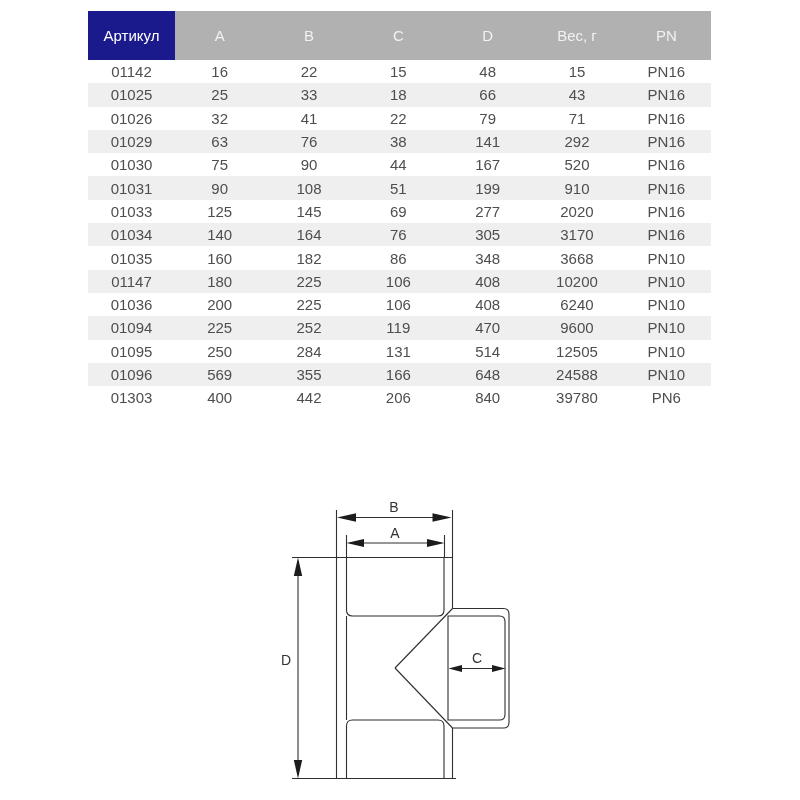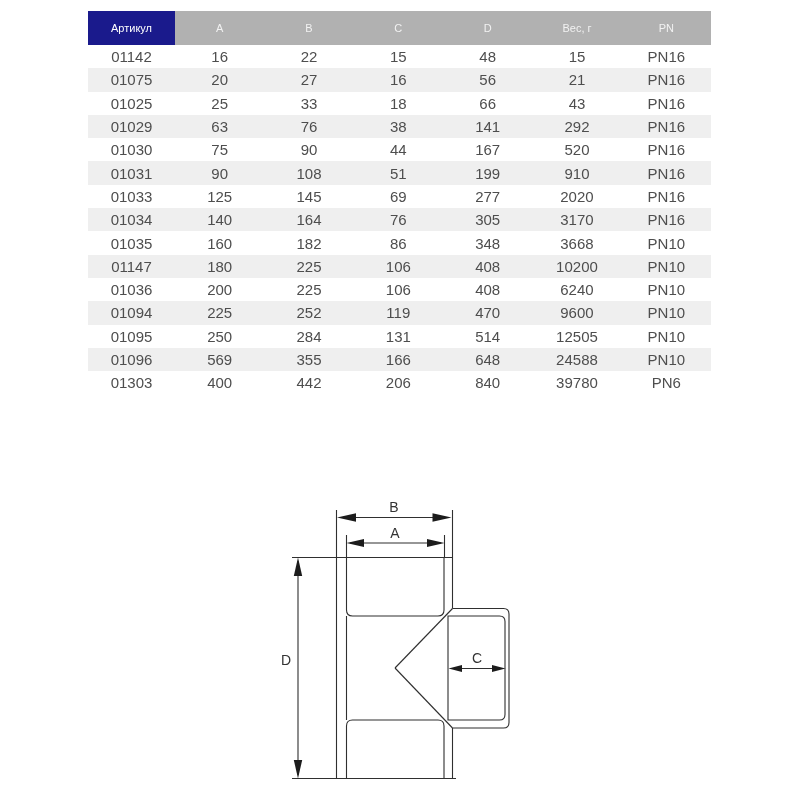--- a/index.html
+++ b/index.html
@@ -7,21 +7,21 @@
               font-family:"Liberation Sans", sans-serif; }
   .page { position:relative; width:800px; height:800px; overflow:hidden; background:#fff; }
 
   
   table.spec-table {
     position:absolute; left:88px; top:11px; width:623px;
     border-collapse:collapse; table-layout:fixed;
   }
   col.article-col { width:87px; }
   .spec-table th {
-    height:34px; font-size:11px; font-weight:normal;
+    height:49px; font-size:15px; font-weight:normal;
     color:#f2f2f2; background:var(--header-gray,#b1b1b1);
     text-align:center; vertical-align:middle;
   }
   .spec-table th.article-header { background:var(--accent,#1a1a8c); color:#ffffff; }
   .spec-table td {
     height:23.3px; font-size:15px; color:var(--text,#4e4e4e);
     text-align:center; vertical-align:middle; white-space:nowrap;
   }
   .spec-table tbody tr:nth-child(even) { background:var(--stripe,#efefef); }
 
@@ -61,35 +61,35 @@
         <tr>
           <td>01142</td>
           <td>16</td>
           <td>22</td>
           <td>15</td>
           <td>48</td>
           <td>15</td>
           <td>PN16</td>
         </tr>
         <tr>
-          <td>01075</td>
-          <td>20</td>
-          <td>27</td>
-          <td>16</td>
-          <td>56</td>
-          <td>21</td>
-          <td>PN16</td>
-        </tr>
-        <tr>
           <td>01025</td>
           <td>25</td>
           <td>33</td>
           <td>18</td>
           <td>66</td>
           <td>43</td>
+          <td>PN16</td>
+        </tr>
+        <tr>
+          <td>01026</td>
+          <td>32</td>
+          <td>41</td>
+          <td>22</td>
+          <td>79</td>
+          <td>71</td>
           <td>PN16</td>
         </tr>
         <tr>
           <td>01029</td>
           <td>63</td>
           <td>76</td>
           <td>38</td>
           <td>141</td>
           <td>292</td>
           <td>PN16</td>

